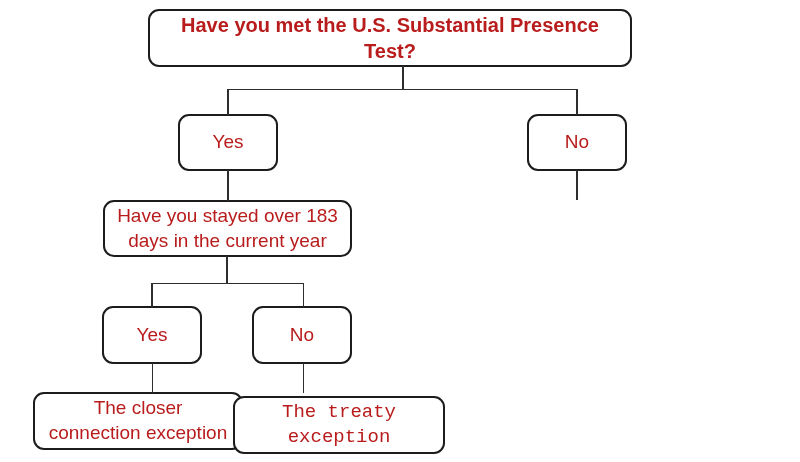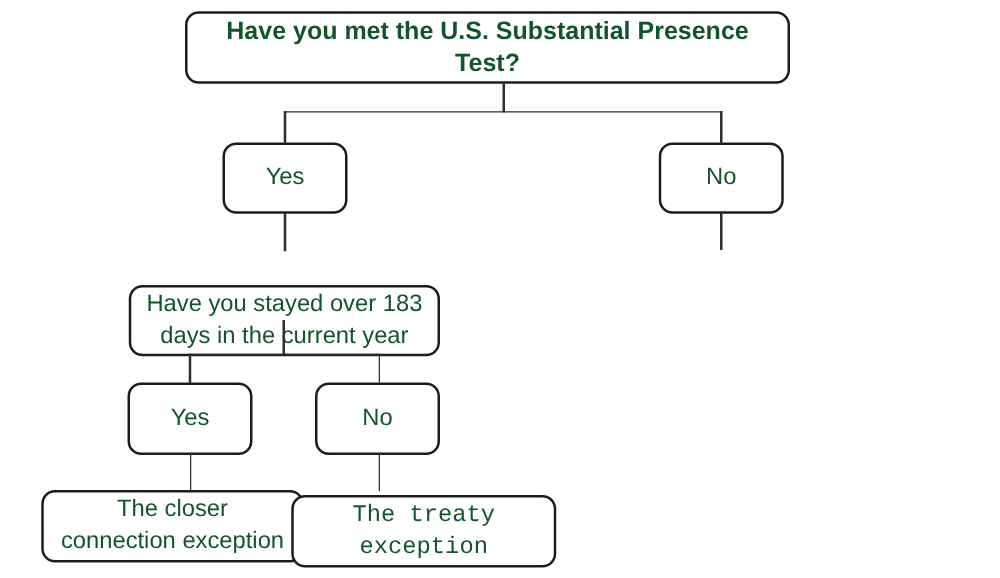--- a/index.html
+++ b/index.html
@@ -19,41 +19,41 @@
     position: absolute;
     box-sizing: border-box;
     border: 2px solid #1c1c1c;
     border-radius: 11px;
     background: #ffffff;
     display: flex;
     align-items: center;
     justify-content: center;
     text-align: center;
     font-size: 19px;
-    color: #14532d;
+    color: #b91c1c;
     white-space: pre-line;
     line-height: 1.3;
     padding: 2px 6px;
   }
   .node.title {
     font-weight: bold;
     font-size: 20px;
   }
   .line {
     position: absolute;
     background: #2e2e2e;
   }
   .line.v { width: 1.5px; }
   .line.h { height: 1.5px; }
 
   
   #n-root    { left:148px; top:9px;   width:484px; height:58px; }
   #n-yes1    { left:178px; top:114px; width:100px; height:57px; }
   #n-no1     { left:527px; top:114px; width:100px; height:57px; }
-  #n-stay183 { left:103px; top:200px; width:249px; height:57px;margin-top:28px; }
+  #n-stay183 { left:103px; top:200px; width:249px; height:57px; }
   #n-nra     { left:453px; top:199px; width:250px; height:58px; }
   #n-yes2    { left:102px; top:306px; width:100px; height:58px; }
   #n-no2     { left:252px; top:306px; width:100px; height:58px; }
   #n-closer  { left:13px;  top:392px; width:210px; height:58px;margin-left:20px; }
   #n-treaty  { left:233px; top:396px; width:212px; height:58px;font-family:Liberation Mono, monospace; }
 
   
   #l-root-stub { left:402px; top:66px;  height:24px; }
   #l-h1        { left:227px; top:88.5px; width:351px; }
   #l-v-yes1    { left:227px; top:89px;  height:26px; }

